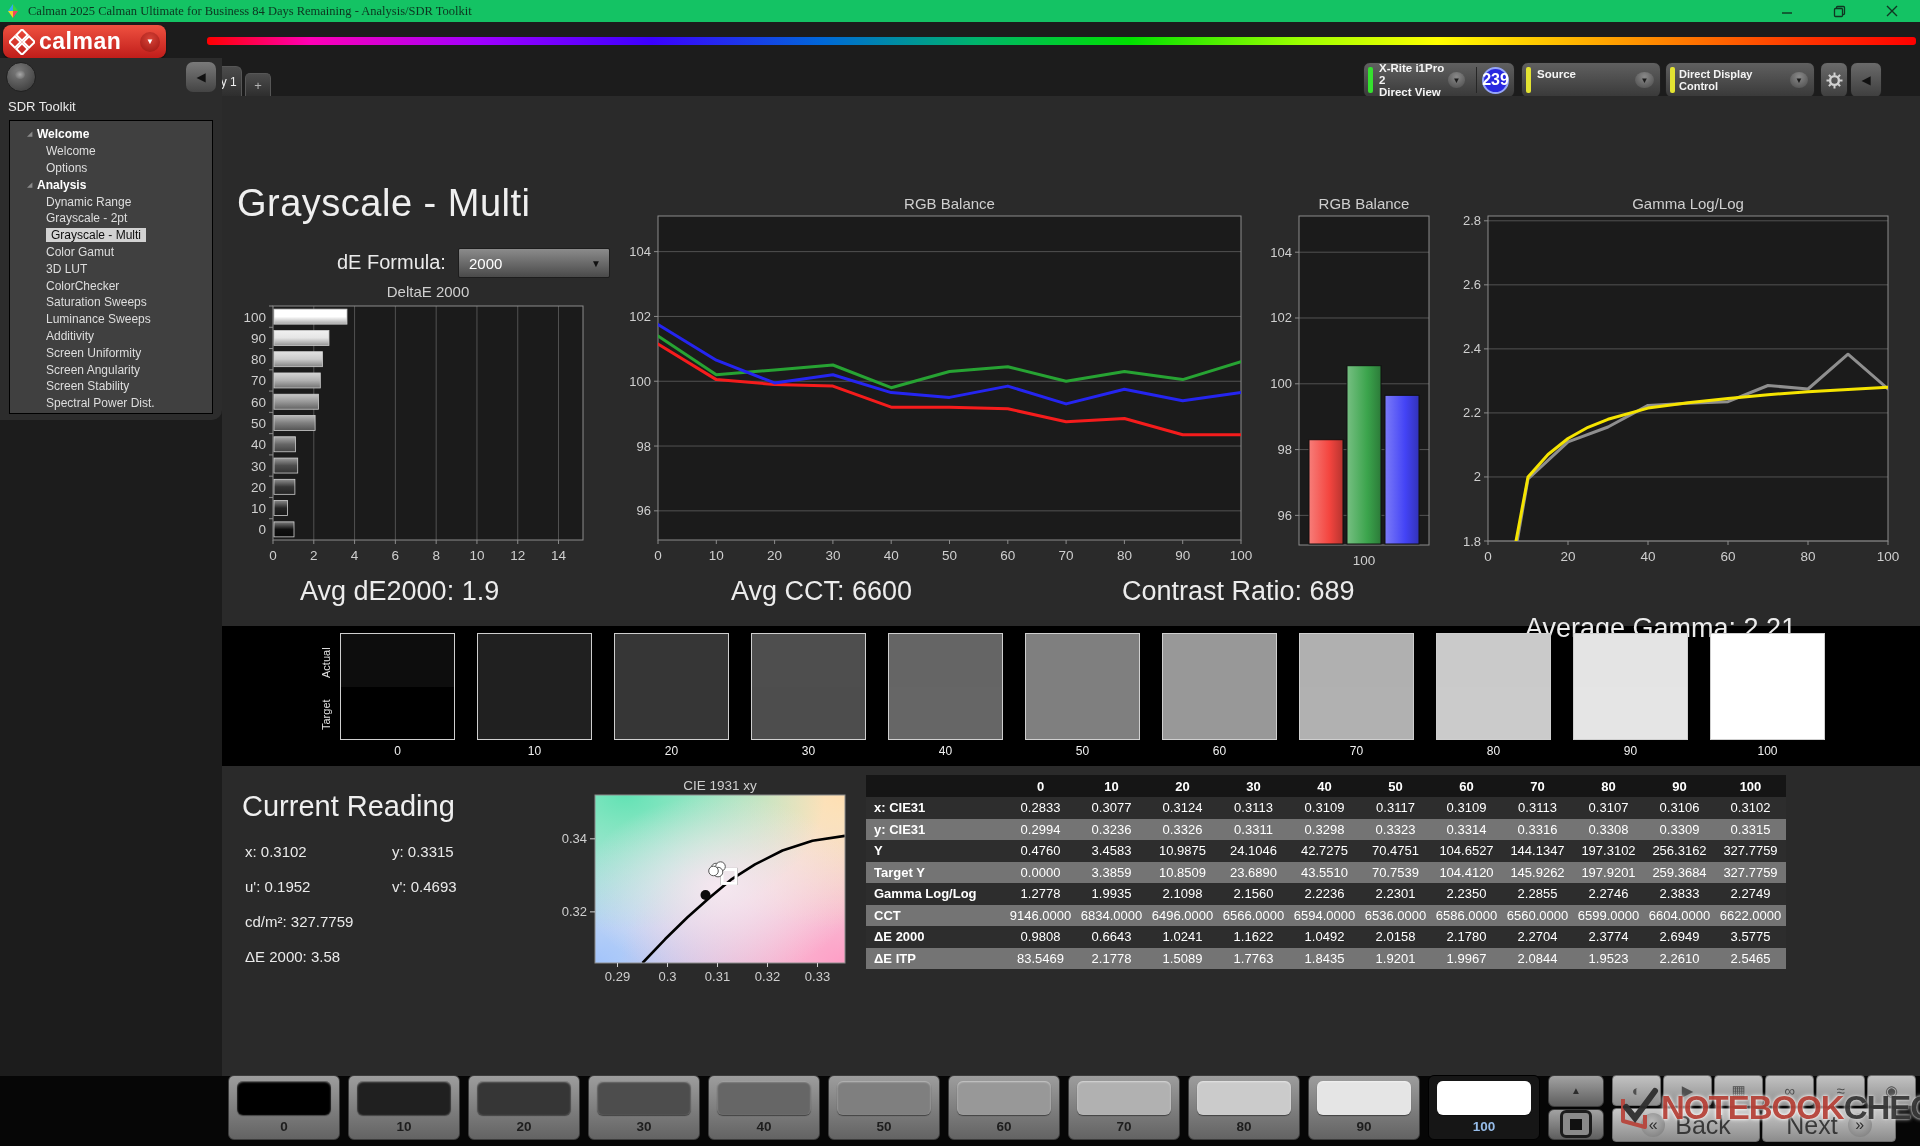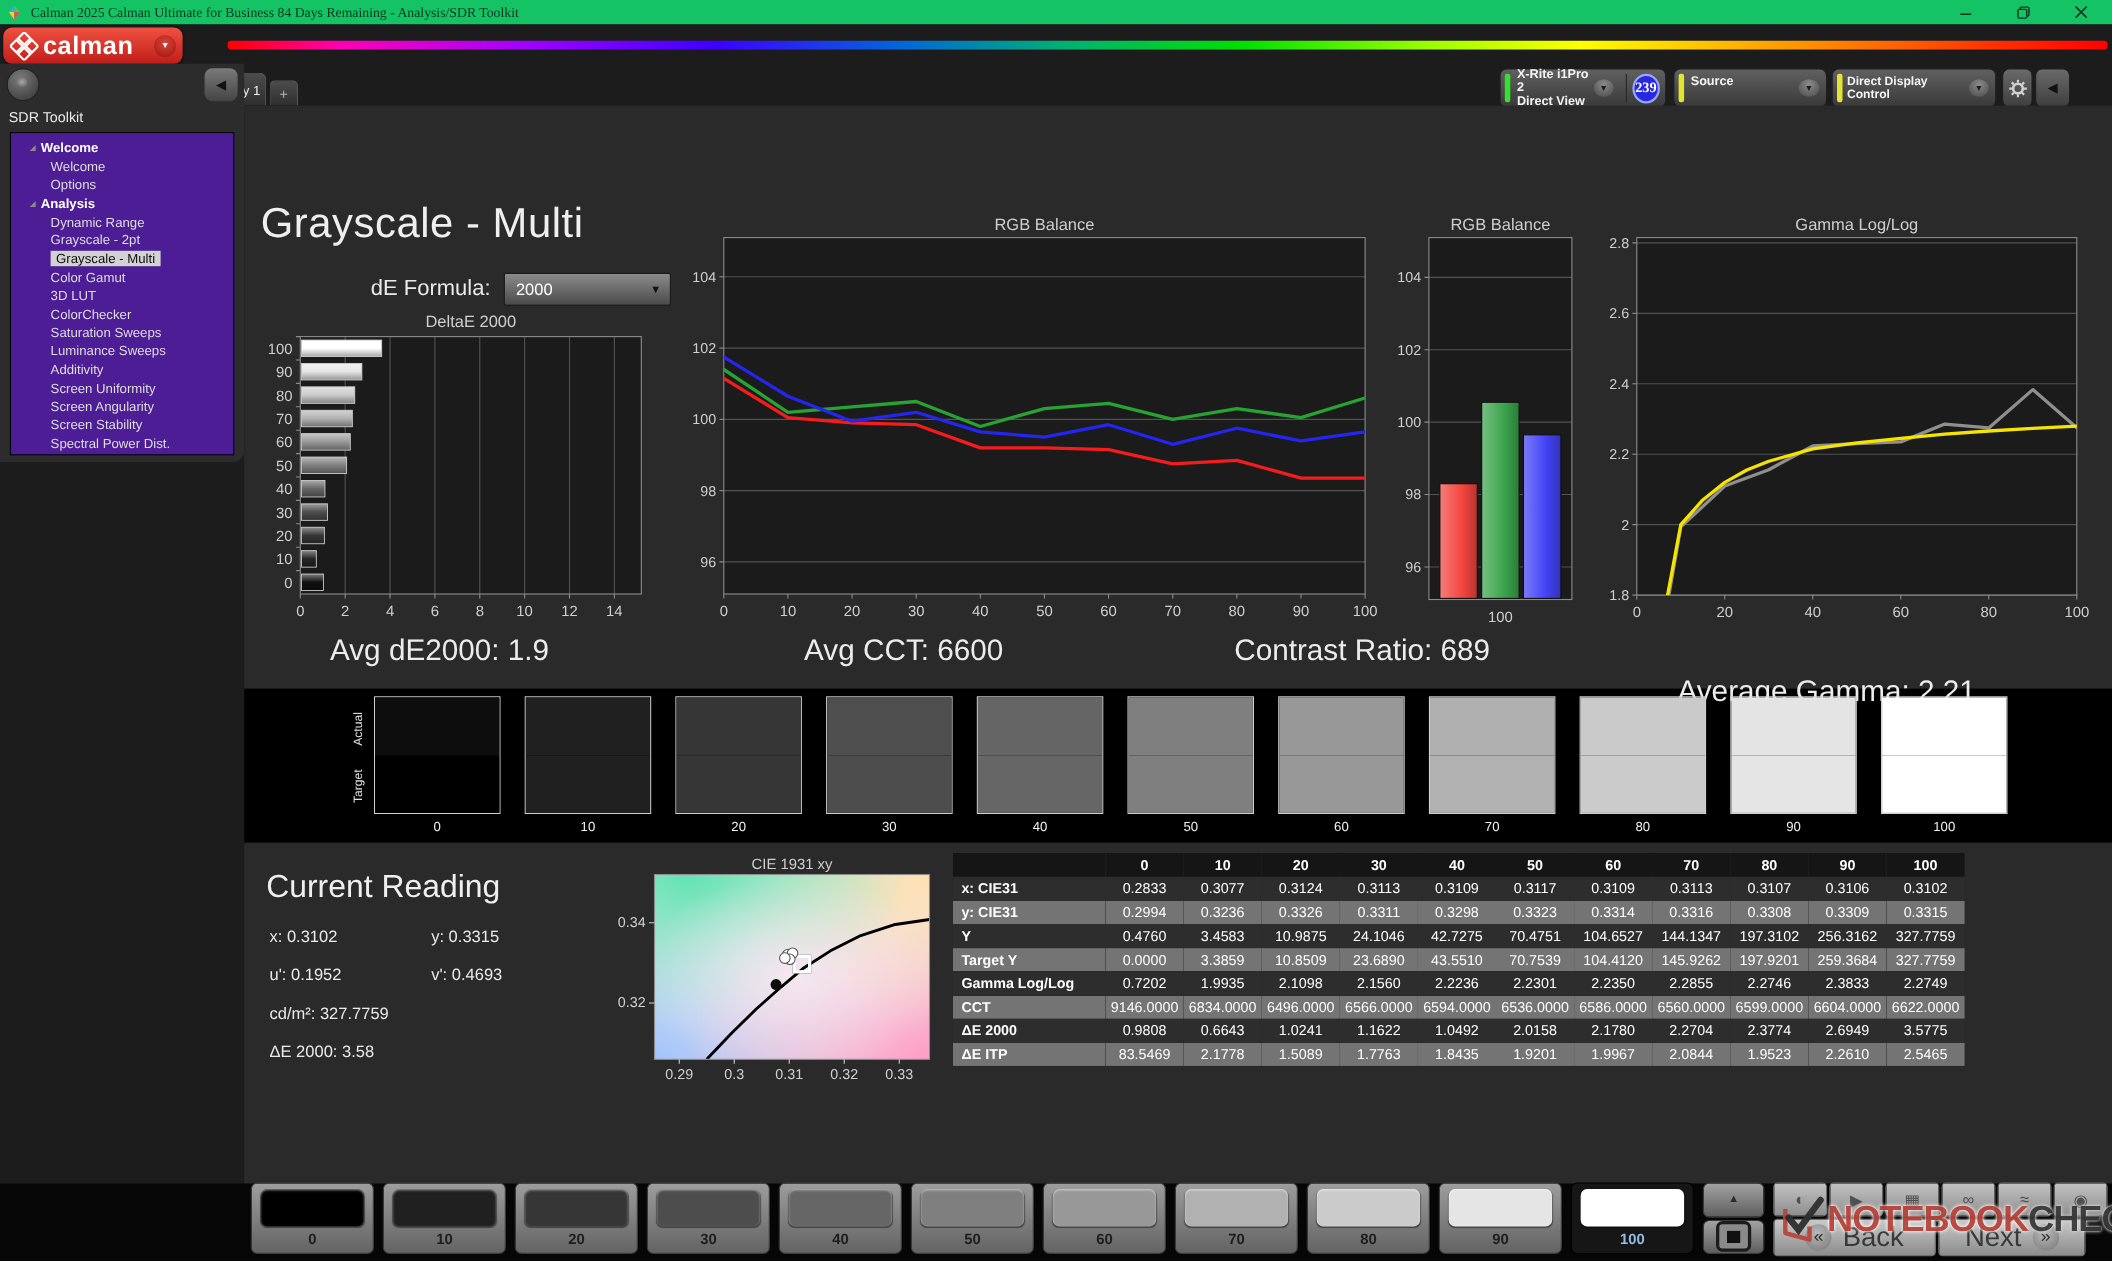--- a/index.html
+++ b/index.html
@@ -25,33 +25,33 @@
        background:linear-gradient(#4c4c4c,#2e2e2e);color:#f0f0f0;font-size:12px;display:flex;align-items:center;justify-content:center;box-sizing:border-box;}
   #tab-plus{top:73px;height:23px;width:26px;color:#b4b4b4;font-size:13px;border-radius:5px 5px 0 0;}
   
   .ctl{position:absolute;top:62px;height:36px;border-radius:7px;background:linear-gradient(#606060,#393939);
        border:1px solid #1f1f1f;box-sizing:border-box;display:flex;align-items:center;}
   .ctl .strip{position:absolute;left:4px;top:4px;bottom:4px;width:5px;border-radius:2px;}
   .ctl .lbl{margin-left:15px;color:#f4f4f4;font-size:11.5px;font-weight:bold;line-height:12px;}
   .dd-circle{width:19px;height:16px;border-radius:50%;background:radial-gradient(circle at 50% 30%,#8a8a8a,#4a4a4a);
              display:flex;align-items:center;justify-content:center;color:#1a1a1a;font-size:8px;margin-left:auto;margin-right:6px;}
   #meter-badge{width:27px;height:27px;border-radius:50%;background:#2828e0;border:2px solid #96a6f8;box-sizing:border-box;
-               color:#fff;font-size:13px;font-weight:bold;display:flex;align-items:center;justify-content:center;margin-right:5px;font-family:Liberation Serif, serif;}
+               color:#fff;font-size:16px;font-weight:bold;display:flex;align-items:center;justify-content:center;margin-right:5px;}
   .vsep{width:1px;height:26px;background:#262626;margin:0 5px;}
   .sqbtn{position:absolute;top:62px;height:36px;border-radius:7px;background:linear-gradient(#6a6a6a,#3e3e3e);
          border:1px solid #1f1f1f;box-sizing:border-box;display:flex;align-items:center;justify-content:center;color:#cfcfcf;}
   
   #sidebar{position:absolute;left:0;top:58px;width:222px;height:362px;background:#2c2c2c;border-radius:0 0 10px 0;}
   #side-dot{position:absolute;left:6px;top:4px;width:30px;height:30px;border-radius:50%;
             background:radial-gradient(circle at 40% 30%,#7c7c7c,#323232);border:1px solid #202020;box-sizing:border-box;}
   #side-dot:after{content:"";position:absolute;left:8px;top:7px;width:10px;height:9px;border-radius:50%;background:radial-gradient(#a8a8a8,#5c5c5c);}
   #side-collapse{position:absolute;right:6px;top:4px;width:30px;height:30px;border-radius:7px;
                  background:linear-gradient(#7a7a7a,#444);display:flex;align-items:center;justify-content:center;color:#111;font-size:12px;}
   #side-title{position:absolute;left:8px;top:41px;color:#eaeaea;font-size:13px;}
-  #side-tree{position:absolute;left:9px;top:62px;width:204px;height:294px;background:#4c1d95;border:1px solid #000;
+  #side-tree{position:absolute;left:9px;top:62px;width:204px;height:294px;background:#404040;border:1px solid #000;
              box-sizing:border-box;padding-top:5px;overflow:hidden;}
   .tree-section{display:flex;align-items:center;height:16.8px;}
   .tree-arrow{width:10px;margin-left:17px;color:#8a8a8a;font-size:7px;}
   .tree-section-label{color:#fff;font-size:12px;font-weight:bold;}
   .tree-item{height:16.8px;display:flex;align-items:center;padding-left:36px;}
   .tree-item-label{color:#dedede;font-size:12px;white-space:nowrap;}
   .tree-item.selected .tree-item-label{background:#d2d2d2;color:#0d0d0d;padding:0 5px;}
   
   #main-bg{position:absolute;left:222px;top:96px;width:1698px;height:980px;background:#2a2a2a;}
   #strip-bg{position:absolute;left:222px;top:626px;width:1698px;height:140px;background:#000;}
@@ -760,21 +760,21 @@
           <td class="vc">43.5510</td>
           <td class="vc">70.7539</td>
           <td class="vc">104.4120</td>
           <td class="vc">145.9262</td>
           <td class="vc">197.9201</td>
           <td class="vc">259.3684</td>
           <td class="vc">327.7759</td>
         </tr>
         <tr class="odd">
           <td class="rl">Gamma Log/Log</td>
-          <td class="vc">0.7202</td>
+          <td class="vc">1.2778</td>
           <td class="vc">1.9935</td>
           <td class="vc">2.1098</td>
           <td class="vc">2.1560</td>
           <td class="vc">2.2236</td>
           <td class="vc">2.2301</td>
           <td class="vc">2.2350</td>
           <td class="vc">2.2855</td>
           <td class="vc">2.2746</td>
           <td class="vc">2.3833</td>
           <td class="vc">2.2749</td>

